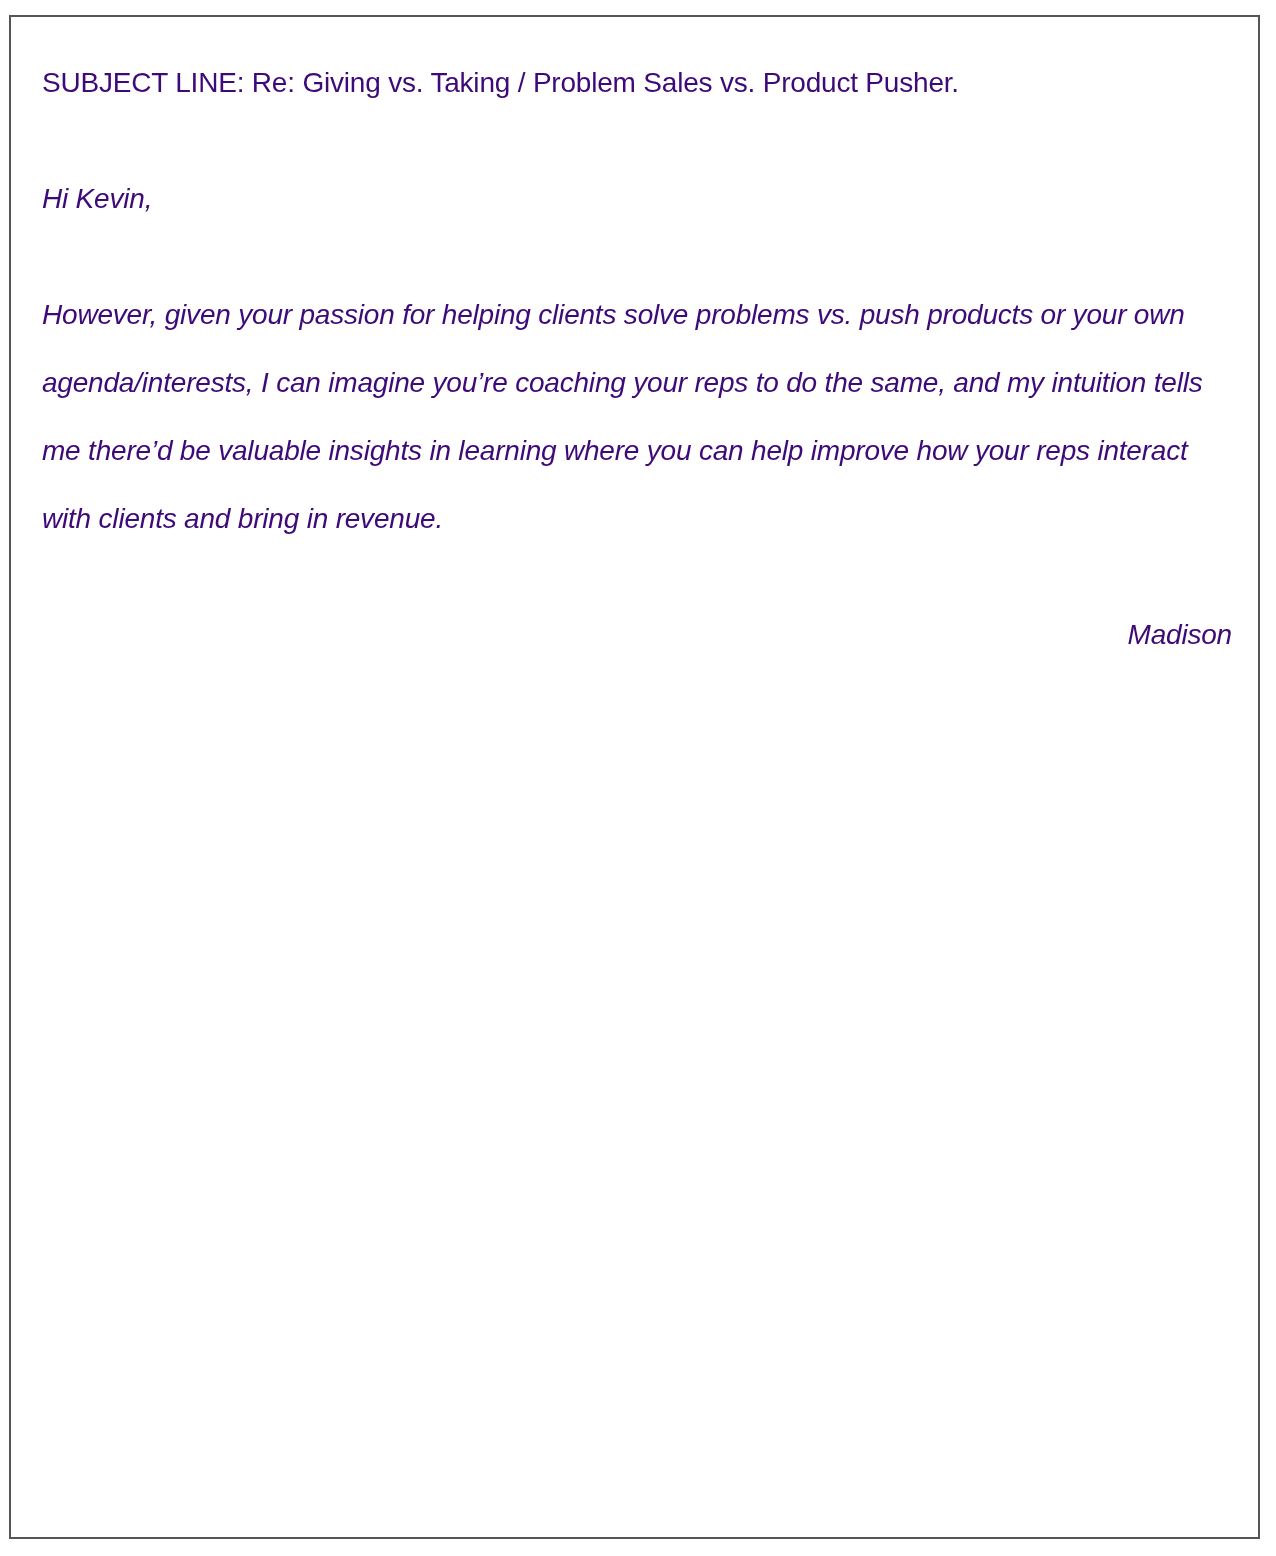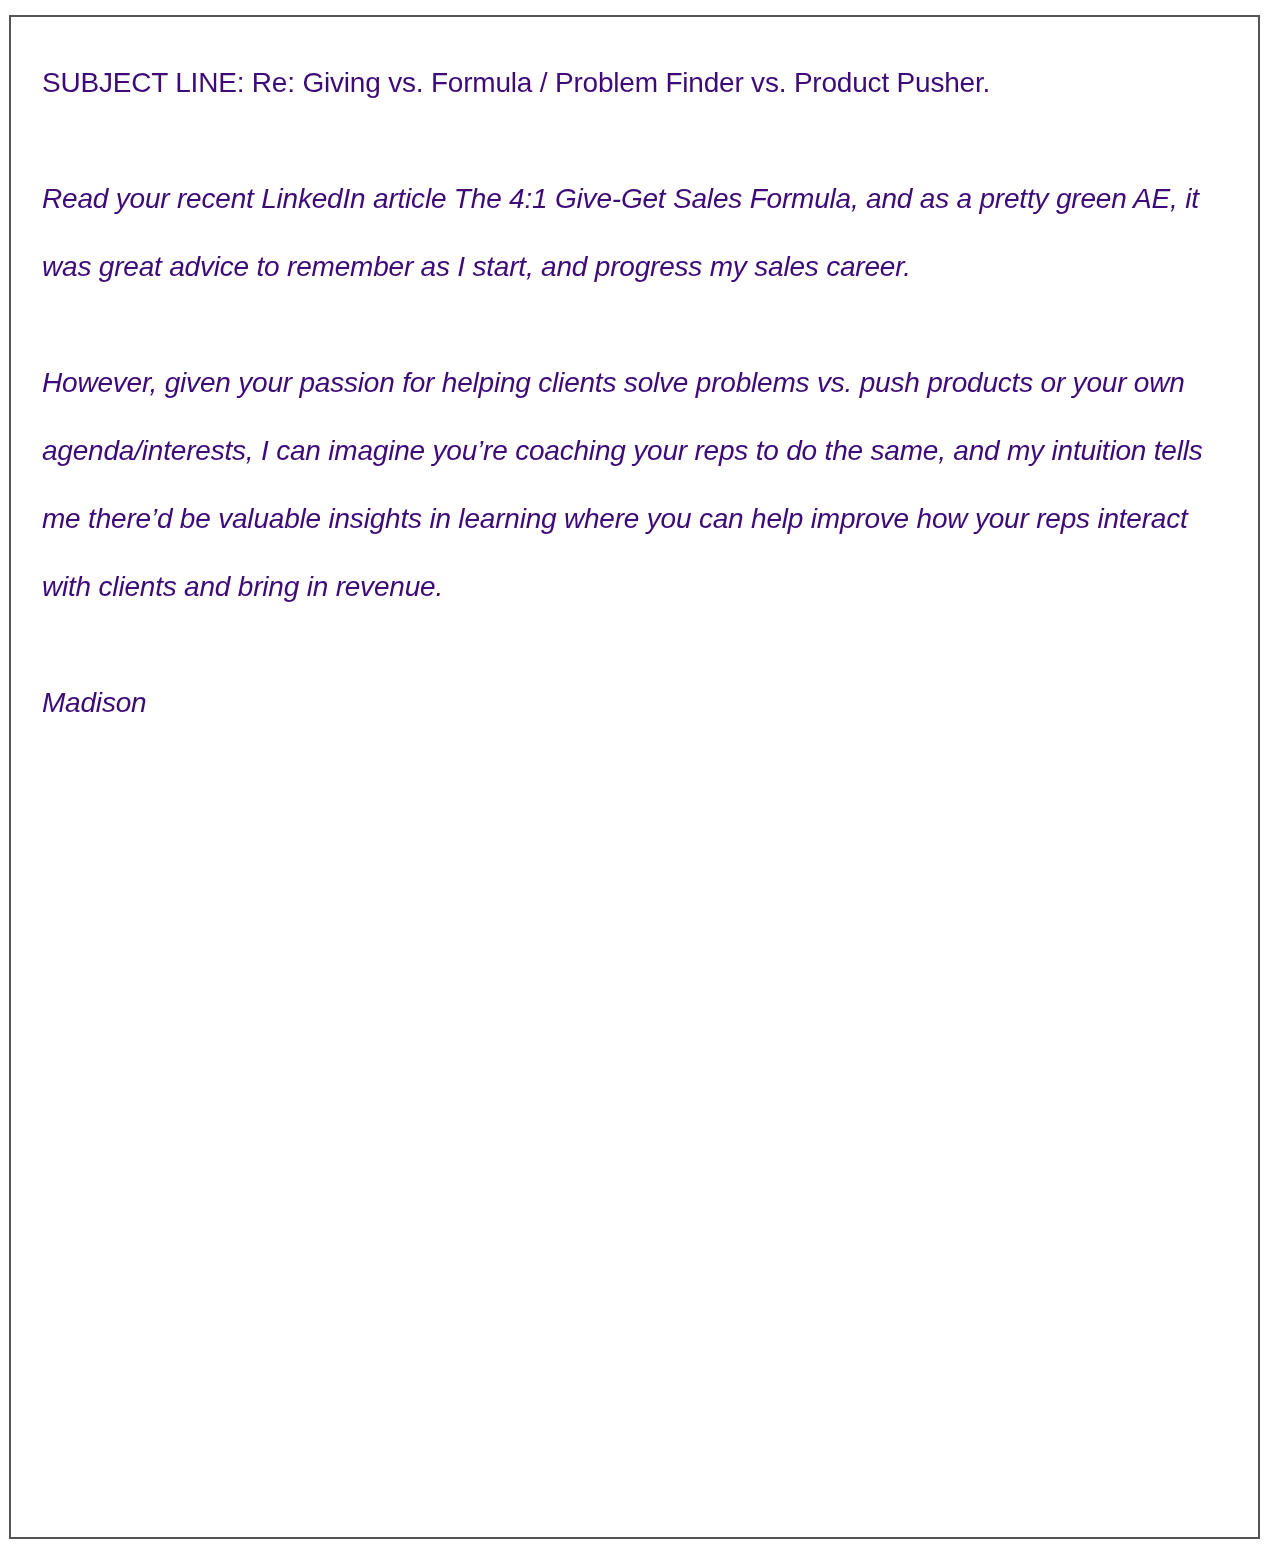--- a/index.html
+++ b/index.html
@@ -38,25 +38,26 @@
       line-height: 68px;
     }
     .subject {
       font-style: normal;
     }
     .italic {
       font-style: italic;
     }
     .para:last-child {
       margin-bottom: 0;
+      text-align: right;
     }
   </style>
 </head>
 <body>
 
 <div class="email-box">
   <div class="email-content">
-    <p class="para subject">SUBJECT LINE: Re: Giving vs. Formula / Problem Finder vs. Product Pusher.</p>
-    <p class="para italic">Read your recent LinkedIn article The 4:1 Give-Get Sales Formula, and as a pretty green AE, it was great advice to remember as I start, and progress my sales career.</p>
+    <p class="para subject">SUBJECT LINE: Re: Giving vs. Taking / Problem Sales vs. Product Pusher.</p>
+    <p class="para italic">Hi Kevin,</p>
     <p class="para italic">However, given your passion for helping clients solve problems vs. push products or your own agenda/interests, I can imagine you’re coaching your reps to do the same, and my intuition tells me there’d be valuable insights in learning where you can help improve how your reps interact with clients and bring in revenue.</p>
     <p class="para italic">Madison</p>
   </div>
 </div>
 
 </body></html>

